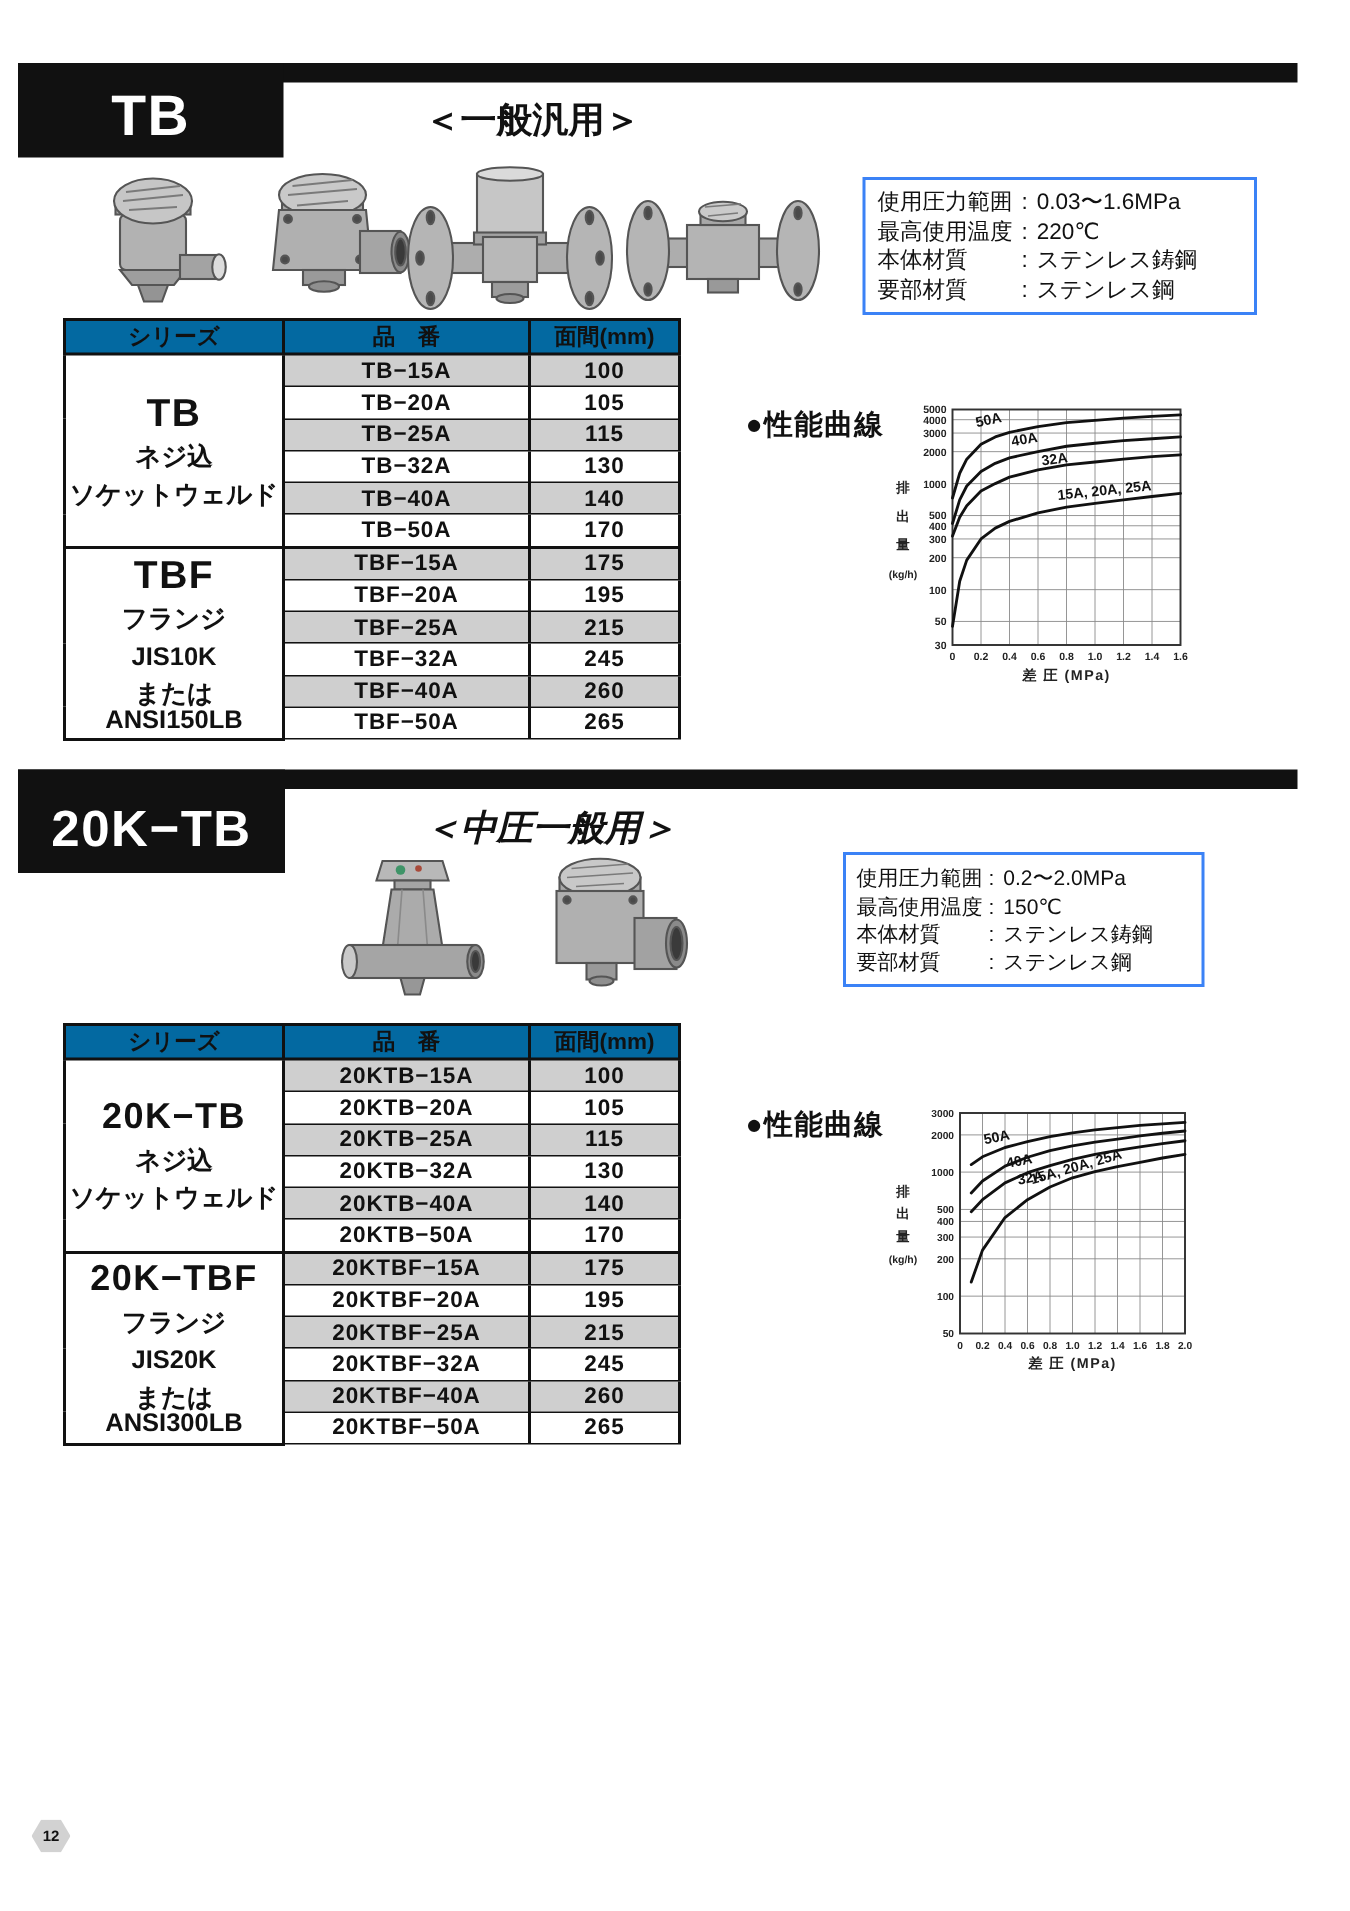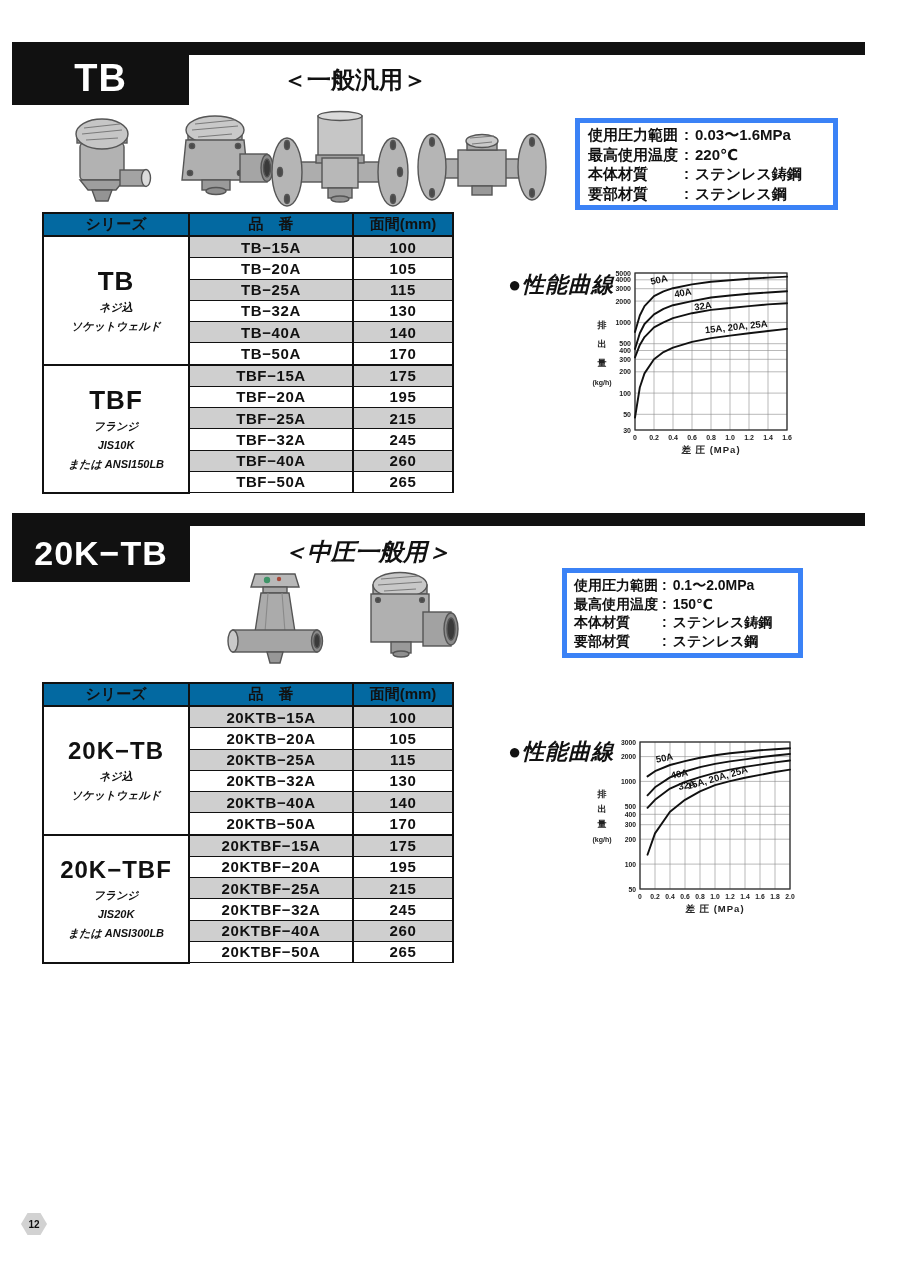--- a/index.html
+++ b/index.html
@@ -10,44 +10,44 @@
   
   .topbar{position:absolute;left:12px;width:853px;height:13px;background:#111;}
   .bar1{top:42px;} .bar2{top:513px;}
   .tagbox{position:absolute;left:12px;background:#111;color:#fff;display:flex;
     align-items:center;justify-content:center;font-weight:bold;letter-spacing:1px;}
   .tag1{top:42px;width:177px;height:63px;font-size:38px;padding-top:10px;box-sizing:border-box;}
   .tag2{top:513px;width:178px;height:69px;font-size:34px;padding-top:11px;box-sizing:border-box;}
   .subtitle{position:absolute;left:240px;font-weight:bold;font-size:24px;color:#111;white-space:nowrap;margin-left:43px;}
   .sub1{top:64px;} .sub2{top:536px;font-style:italic;}
   
-  .specbox{position:absolute;border:5px solid #3b82f6;background:#fff;box-sizing:border-box;
-    font-weight:bold;display:flex;flex-direction:column;justify-content:center;}
+  .specbox{position:absolute;border:2px solid #3b82f6;background:#fff;box-sizing:border-box;
+    font-weight:normal;display:flex;flex-direction:column;justify-content:center;}
   .spec1{left:575px;top:118px;width:263px;height:92px;font-size:15px;padding:4px 8px;}
   .spec2{left:562px;top:568px;width:241px;height:90px;font-size:14px;padding:4px 7px;}
   .spec-row{display:flex;line-height:19.5px;white-space:nowrap;}
   .spec2 .spec-row{line-height:18.5px;}
   .spec-label{width:96px;flex:none;}
   .spec2 .spec-label{width:88px;}
   .spec-colon{flex:none;margin-right:6px;}
   
   .table-wrap{position:absolute;left:42px;}
   .t1{top:212px;} .t2{top:682px;}
   .spec-table{border-collapse:collapse;table-layout:fixed;background:#fff;}
   .spec-table th{border:2.5px solid #111;height:21px;padding:0;font-size:15px;font-weight:bold;background:#0369a1;}
   .spec-table td{border:1px solid #111;border-left-width:2.5px;border-right-width:2.5px;
     height:20.25px;padding:0;text-align:center;font-size:15px;font-weight:bold;letter-spacing:0.6px;}
   .spec-table tr.group-first td{border-top-width:2.5px;}
   .spec-table td.shaded{background:#cfcfcf;}
   .spec-table td.series-cell{background:#fff;vertical-align:middle;border-top-width:2.5px;border-bottom-width:2.5px;}
   .series-title{font-size:26px;font-weight:bold;letter-spacing:1px;line-height:1;margin-bottom:2px;}
   .t2 .series-title{font-size:24px;}
-  .series-sub{font-size:11px;font-weight:bold;line-height:1;margin-top:8px;letter-spacing:0;font-style:italic;}
-  
-  .chart-title{position:absolute;left:508px;font-size:22px;font-weight:bold;letter-spacing:1px;font-style:italic;}
+  .series-sub{font-size:17px;font-weight:bold;line-height:1;margin-top:8px;letter-spacing:0;}
+  
+  .chart-title{position:absolute;left:497px;font-size:19px;font-weight:bold;letter-spacing:1px;}
   .ct1{top:270px;} .ct2{top:737px;}
   .chart{position:absolute;left:556px;width:324px;height:200px;}
   .c1{top:262px;} .c2{top:728px;}
   
   .photos1{position:absolute;left:40px;top:110px;width:510px;height:105px;}
   .photos2{position:absolute;left:215px;top:570px;width:245px;height:105px;}
   
   .pagenum{position:absolute;left:21px;top:1213px;width:26px;height:22px;background:#d2d2d2;
     clip-path:polygon(25% 0,75% 0,100% 50%,75% 100%,25% 100%,0 50%);
     display:flex;align-items:center;justify-content:center;font-size:10px;font-weight:bold;color:#111;}
@@ -313,21 +313,21 @@
     <ellipse cx="236" cy="59" rx="4" ry="11" fill="#3a3a3a"></ellipse>
     <rect x="176" y="72" width="20" height="11" fill="#999"></rect>
     <ellipse cx="186" cy="84" rx="8" ry="3" fill="#8f8f8f"></ellipse>
   </g>
 </svg>
 
 <div class="specbox spec2">
   <div class="spec-row">
     <span class="spec-label">使用圧力範囲</span>
     <span class="spec-colon">:</span>
-    <span class="spec-value">0.1〜2.0MPa</span>
+    <span class="spec-value">0.2〜2.0MPa</span>
   </div>
   <div class="spec-row">
     <span class="spec-label">最高使用温度</span>
     <span class="spec-colon">:</span>
     <span class="spec-value">150℃</span>
   </div>
   <div class="spec-row">
     <span class="spec-label">本体材質</span>
     <span class="spec-colon">:</span>
     <span class="spec-value">ステンレス鋳鋼</span>

